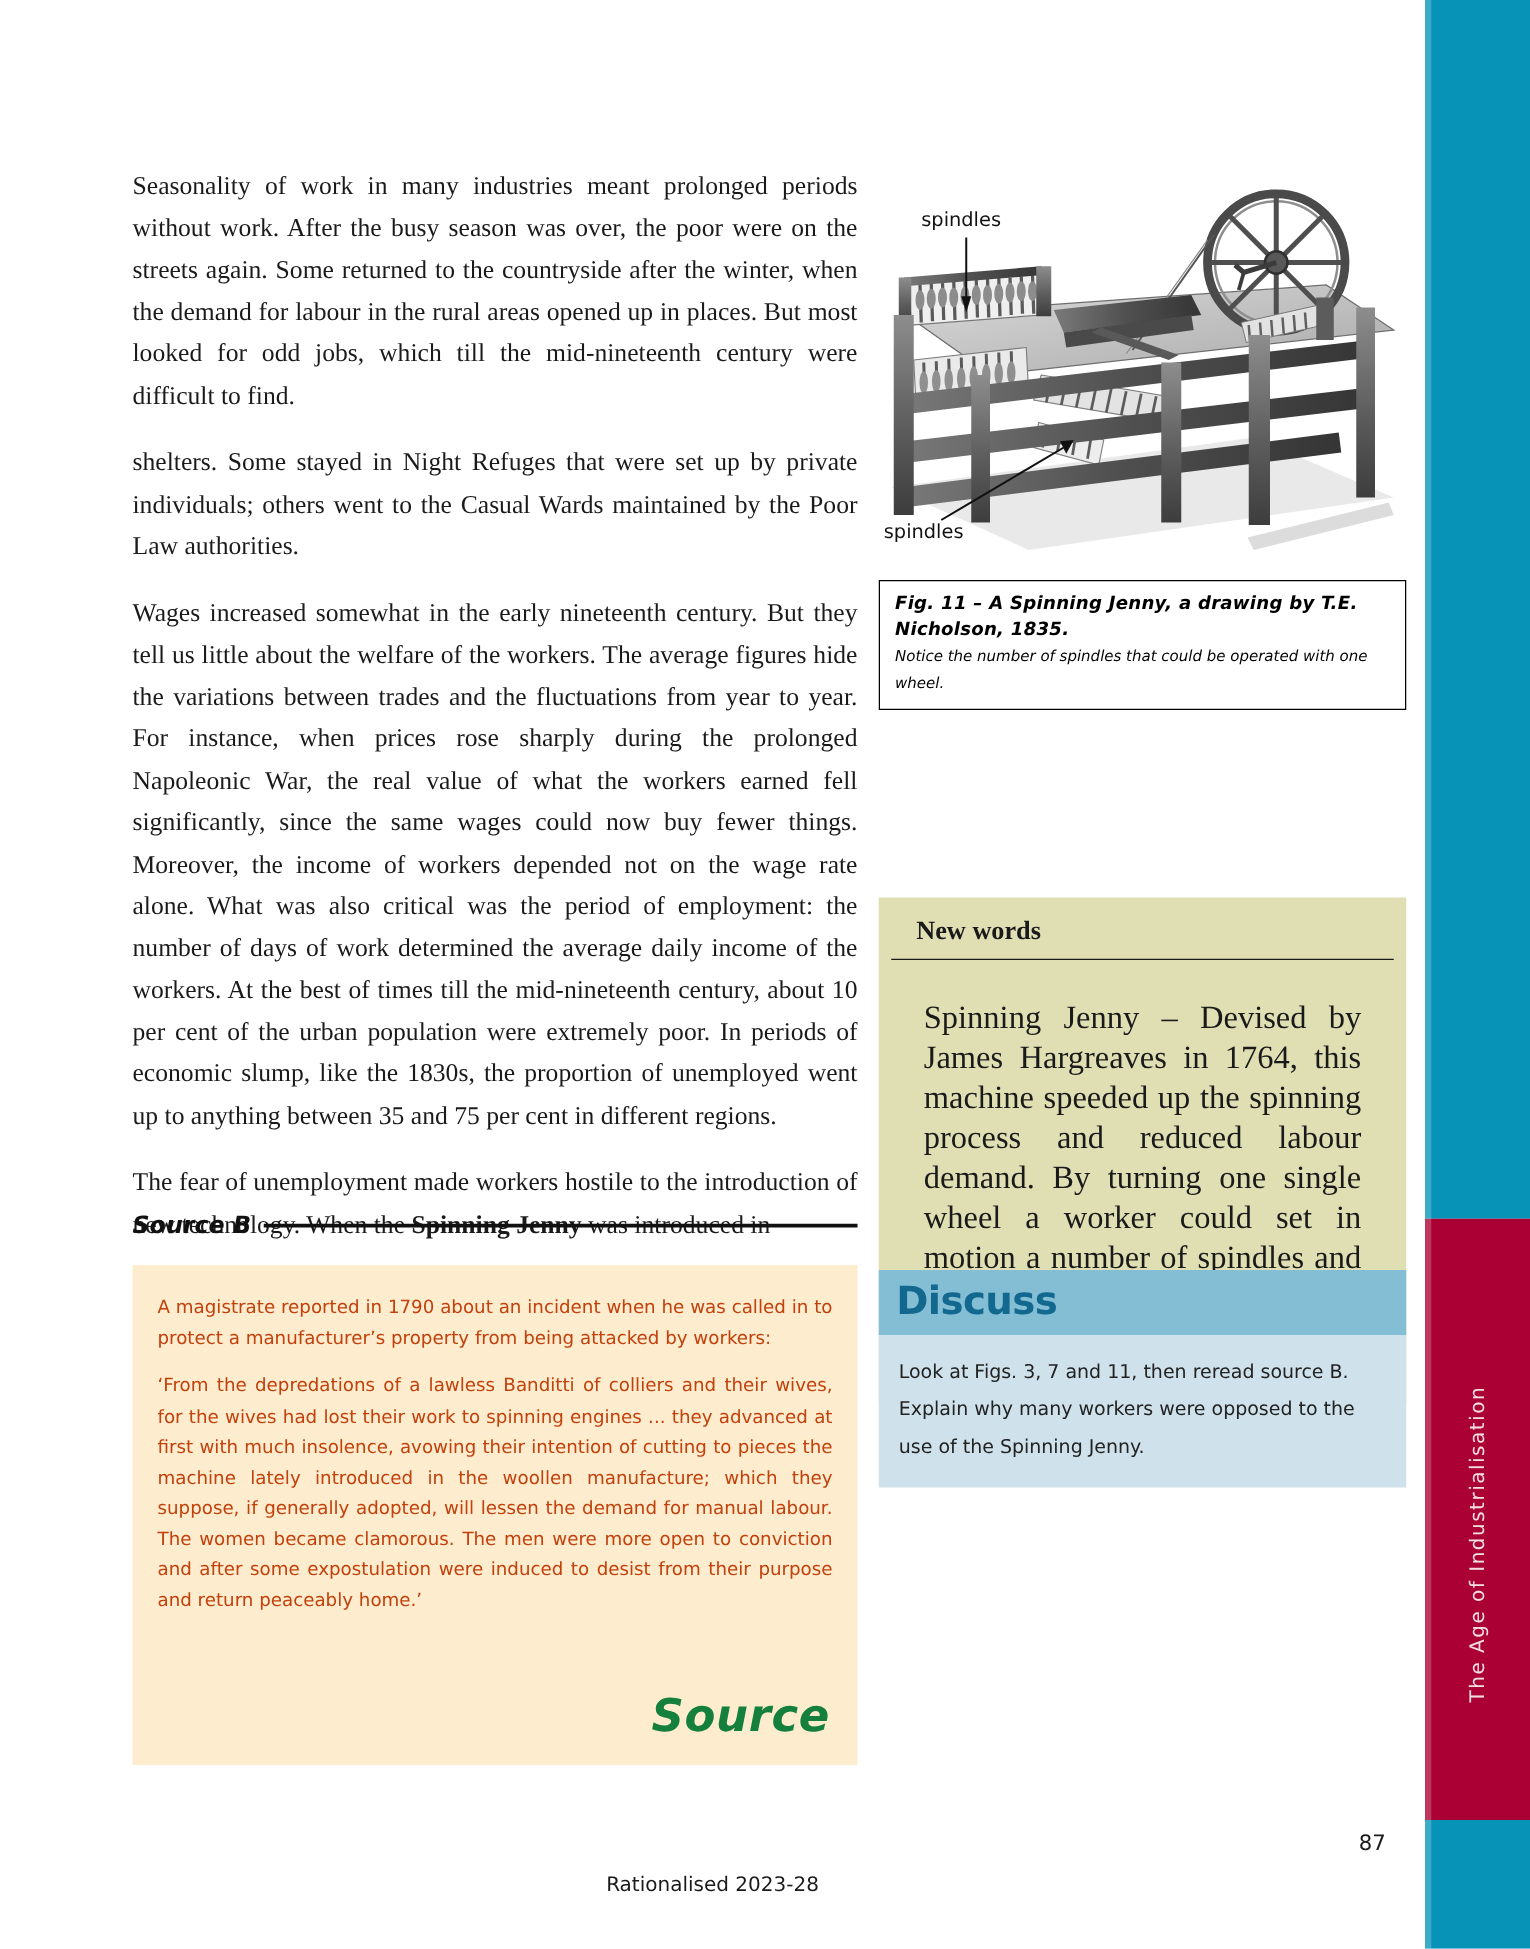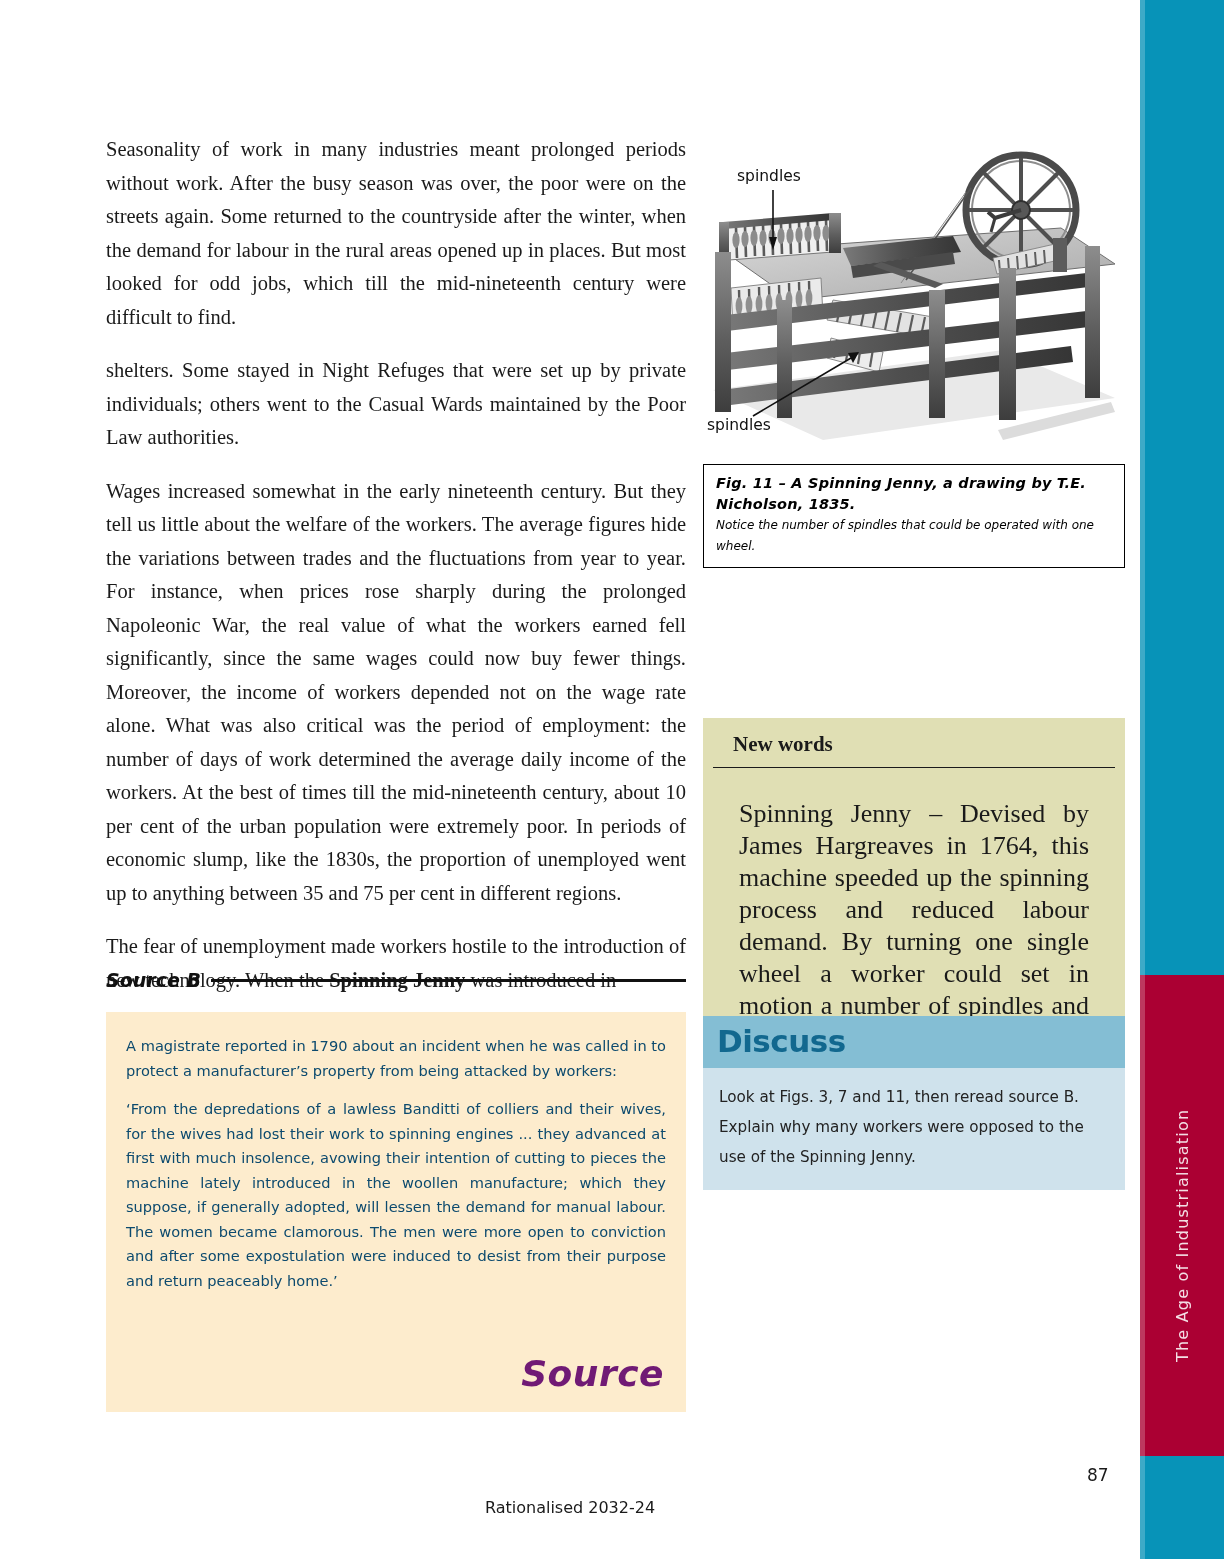--- a/index.html
+++ b/index.html
@@ -91,33 +91,33 @@
     padding: 22px 20px 30px 20px;
     position: relative;
     min-height: 400px;
   }
   #source-b-box p {
     margin: 0 0 14px 0;
     font-family: "DejaVu Sans", sans-serif;
     font-size: 14.6px;
     line-height: 24.5px;
     text-align: justify;
-    color: #0c4a6e;
+    color: #c2410c;
   }
   #source-b-box p.last-para { margin-bottom: 0; }
   #source-b-box i { font-style: italic; }
   #source-watermark {
     position: absolute;
     right: 22px;
     bottom: 18px;
     font-family: "DejaVu Sans", sans-serif;
     font-style: italic;
     font-weight: bold;
     font-size: 36px;
-    color: #701a75;
+    color: #15803d;
     letter-spacing: 0.5px;
     pointer-events: none;
   }
 
   
   #figure-block { position: relative; }
   #jenny-figure {
     position: relative;
     width: 422px;
     height: 318px;
@@ -434,13 +434,13 @@
 <div id="discuss-box">
   <div id="discuss-header">
     <span id="discuss-title">Discuss</span>
   </div>
   <div id="discuss-body">
     <p>Look at Figs. 3, 7 and 11, then reread source B. Explain why many workers were opposed to the use of the Spinning Jenny.</p>
   </div>
 </div>
 
 <div id="page-number">87</div>
-<div id="footer-note">Rationalised 2032-24</div>
+<div id="footer-note">Rationalised 2023-28</div>
 
 </body></html>

